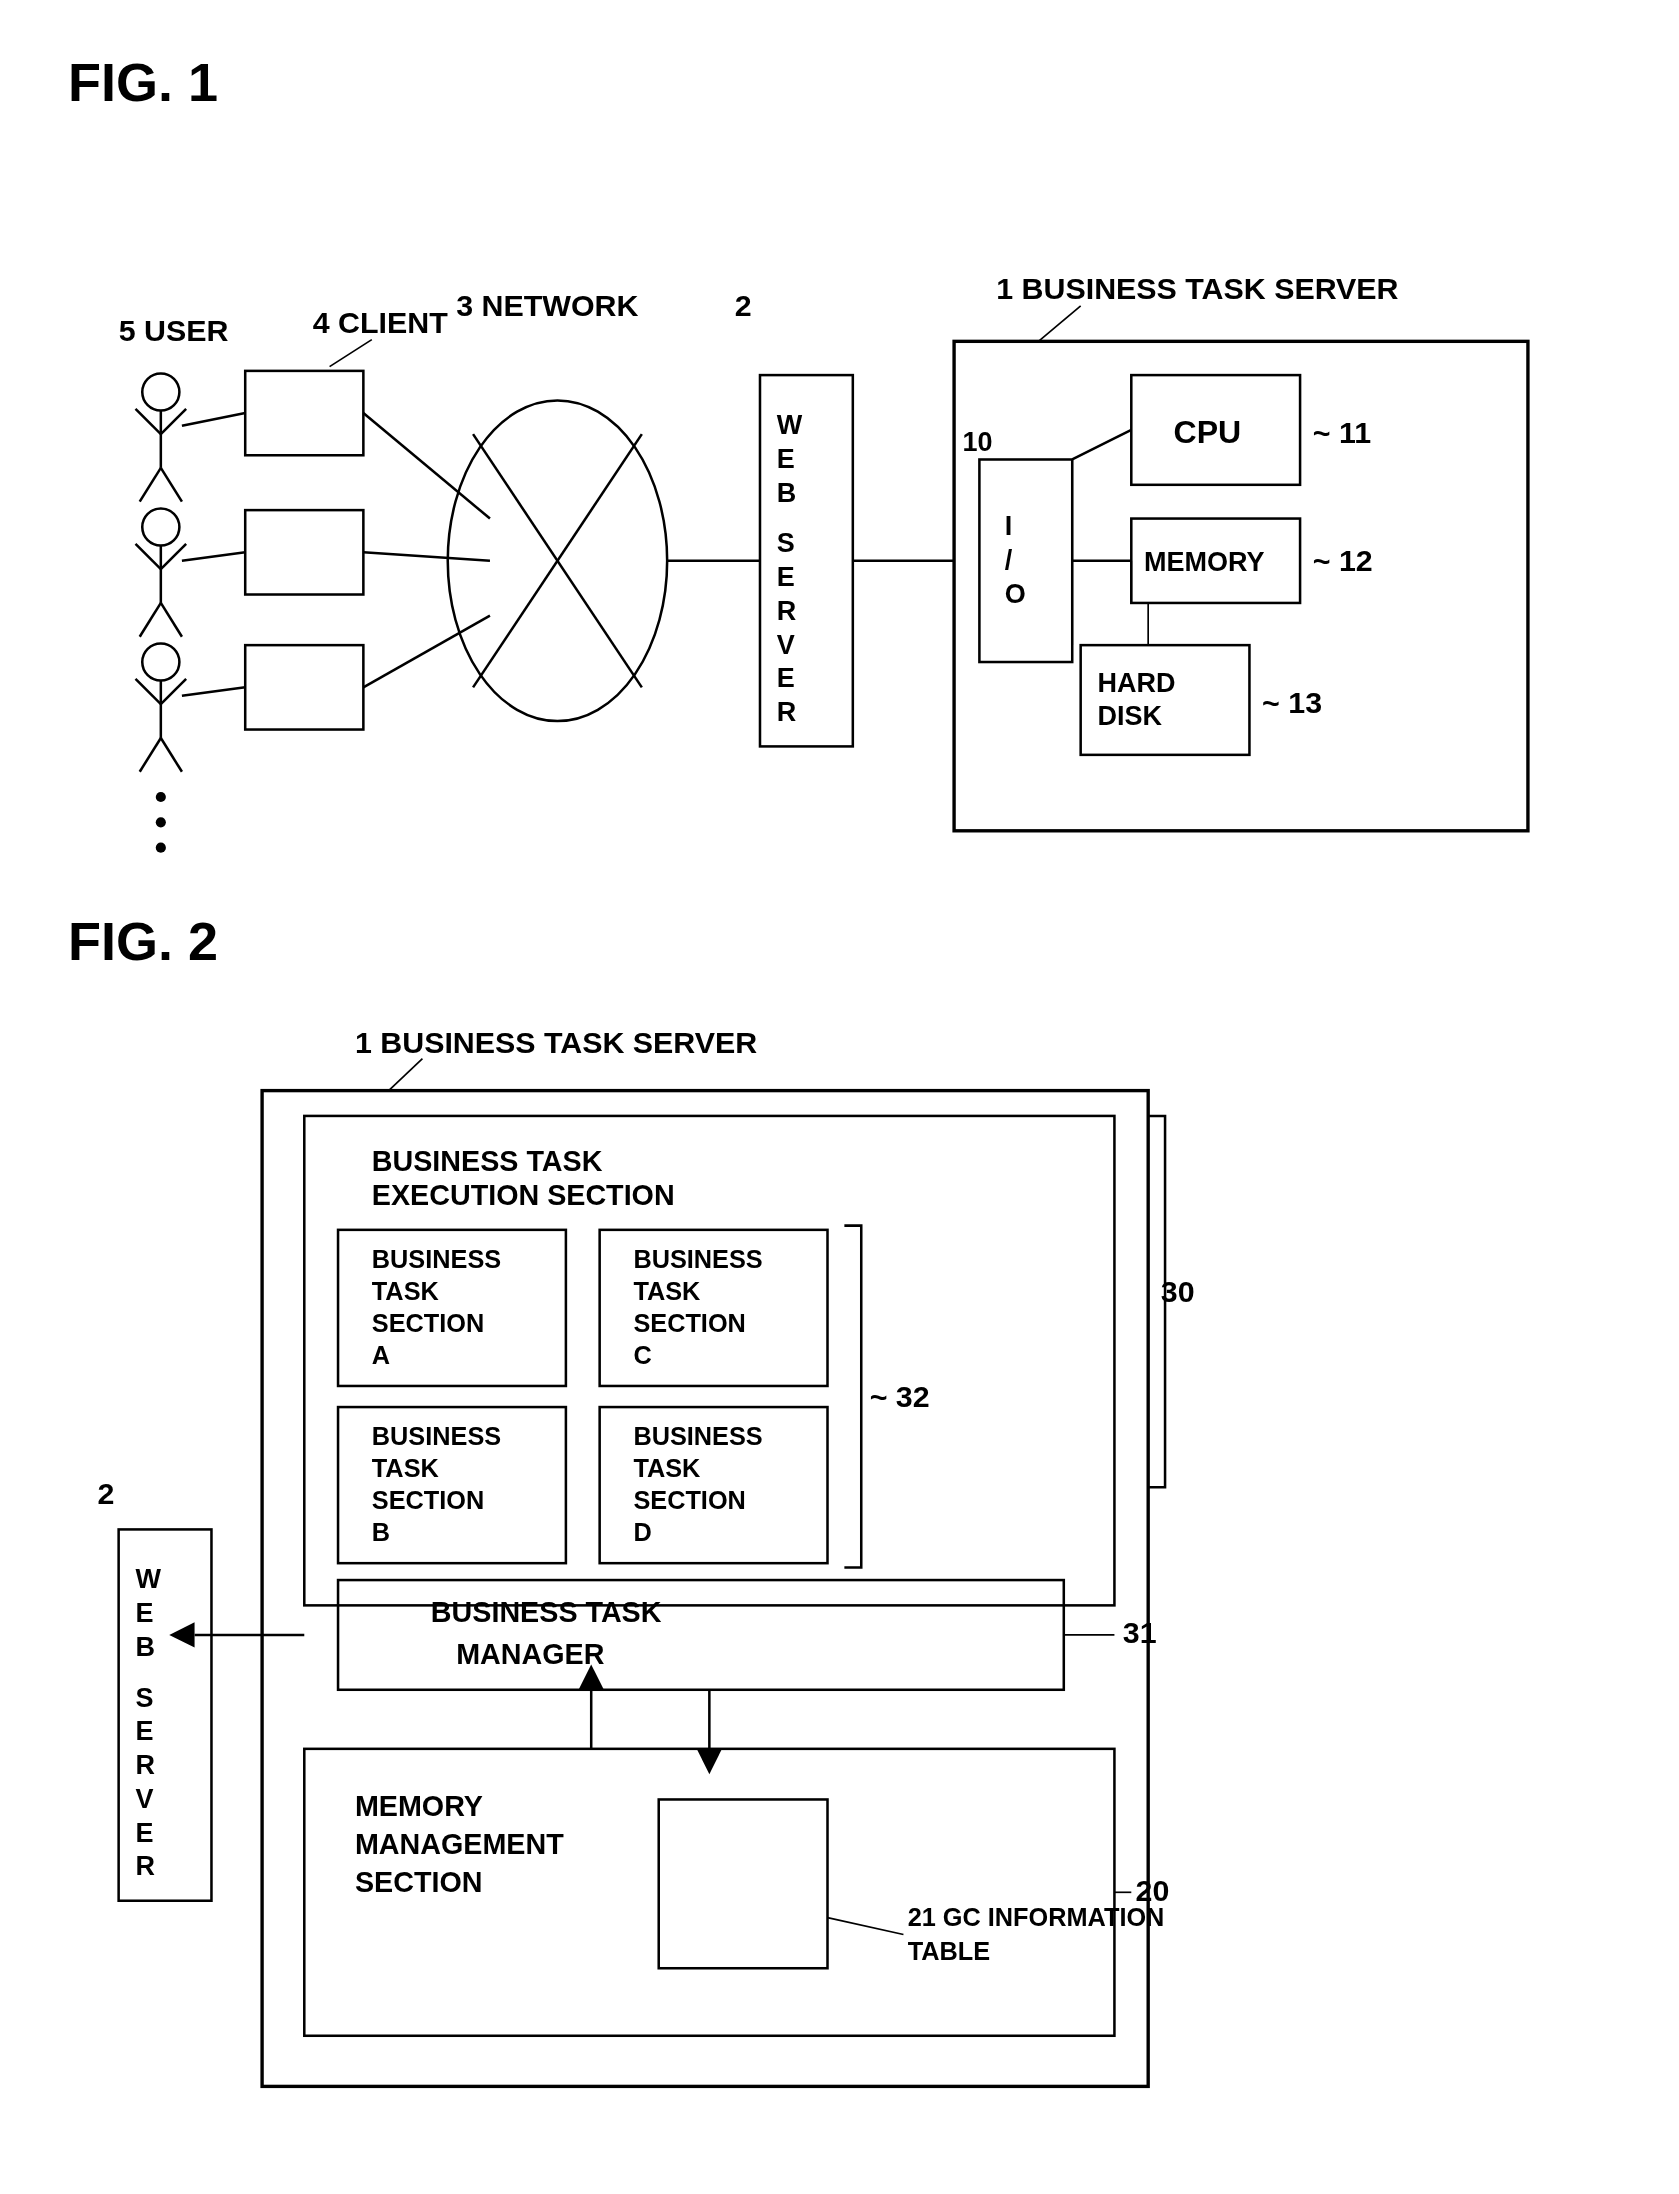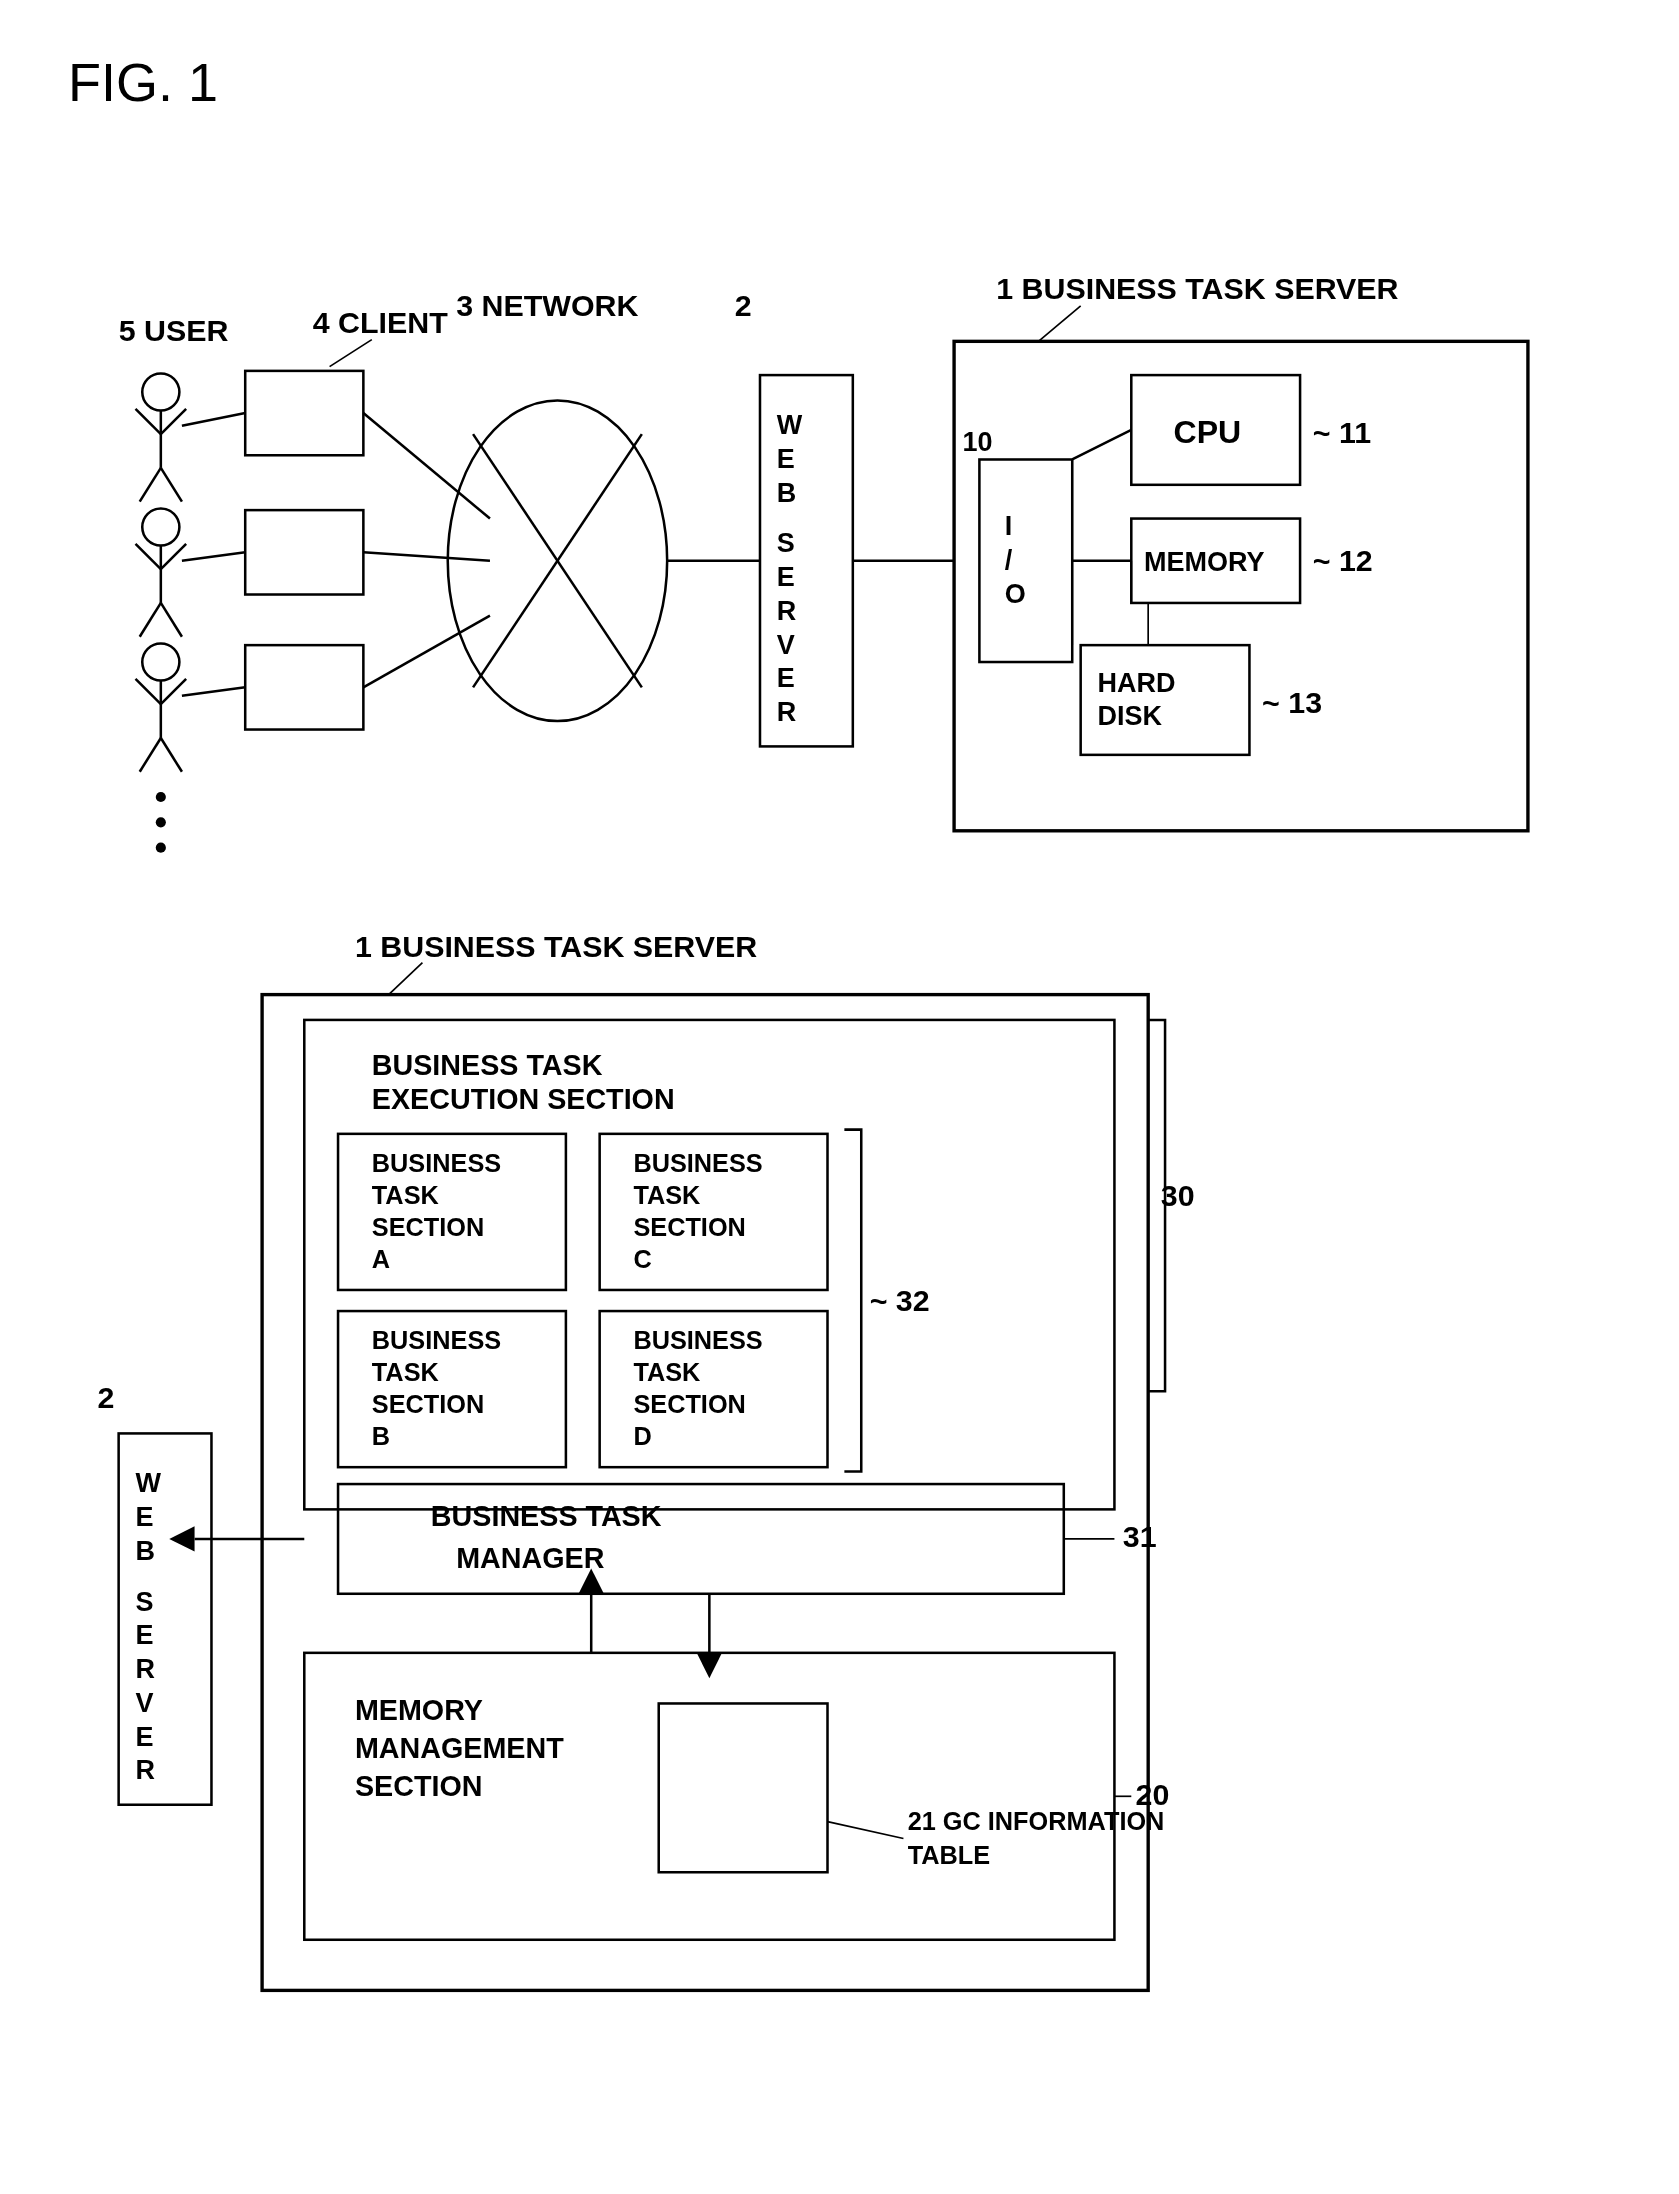--- a/index.html
+++ b/index.html
@@ -6,21 +6,21 @@
     body {
       background: #fff;
       font-family: Arial, sans-serif;
       width: 1679px;
       min-height: 2194px;
       padding: 51px 68px;
     }
 
     .fig-title {
       font-size: 54px;
-      font-weight: normal;
+      font-weight: bold;
       margin-bottom: 34px;
     }
 
     
     svg text {
       font-family: Arial, sans-serif;
     }
   </style>
 </head>
 <body>
@@ -123,20 +123,21 @@
     <line x1="1190" y1="370" x2="1190" y2="590" stroke="#000" stroke-width="2"></line>
     <line x1="1190" y1="370" x2="1260" y2="335" stroke="#000" stroke-width="3"></line>
     <line x1="1260" y1="490" x2="1260" y2="540" stroke="#000" stroke-width="2"></line>
 
     <line x1="1260" y1="590" x2="1300" y2="590" stroke="#000" stroke-width="2"></line>
     <line x1="1280" y1="540" x2="1280" y2="590" stroke="#000" stroke-width="2"></line>
   </svg>
 </div>
 
 <div>
+  <div class="fig-title">FIG. 2</div>
 
   <svg width="1519" height="1165" viewBox="0 0 1800 1380">
 
     <text x="340" y="55" font-size="36" font-weight="bold">1 BUSINESS TASK SERVER</text>
     <line x1="420" y1="62" x2="380" y2="100" stroke="#000" stroke-width="2"></line>
 
     <rect x="230" y="100" width="1050" height="1180" fill="none" stroke="#000" stroke-width="4"></rect>
 
     <text x="1295" y="350" font-size="36" font-weight="bold">30</text>
     <path d="M1280 130 L1300 130 L1300 570 L1280 570" fill="none" stroke="#000" stroke-width="3"></path>

